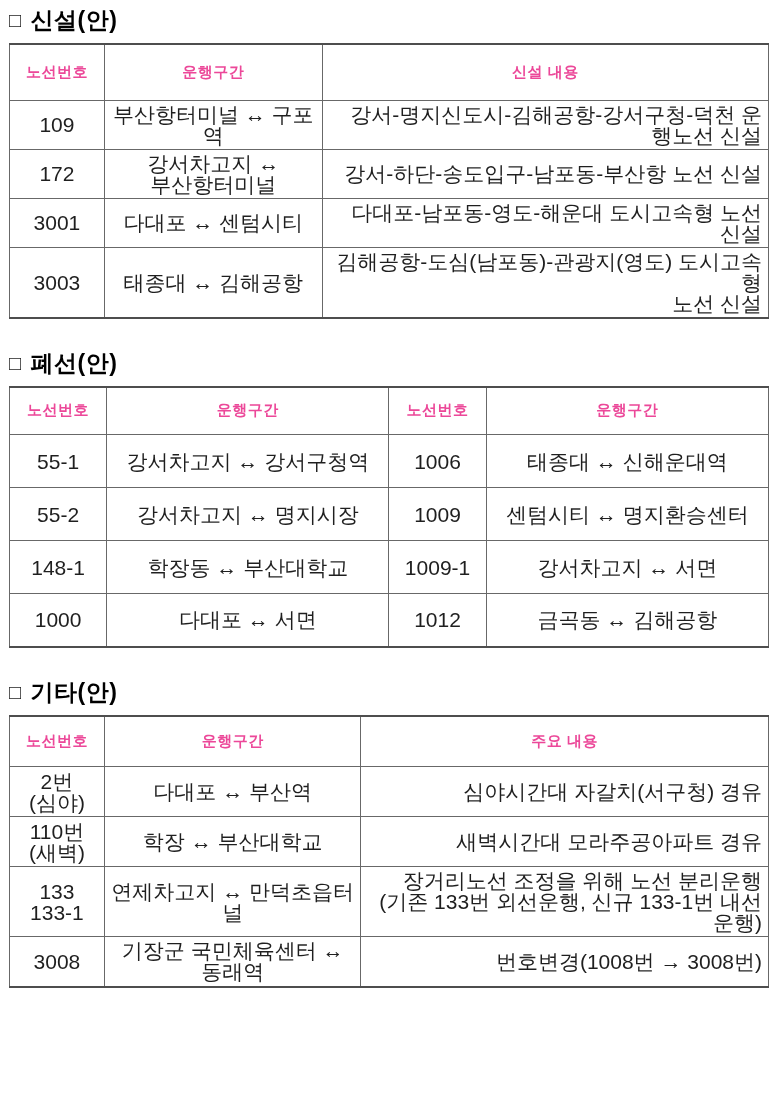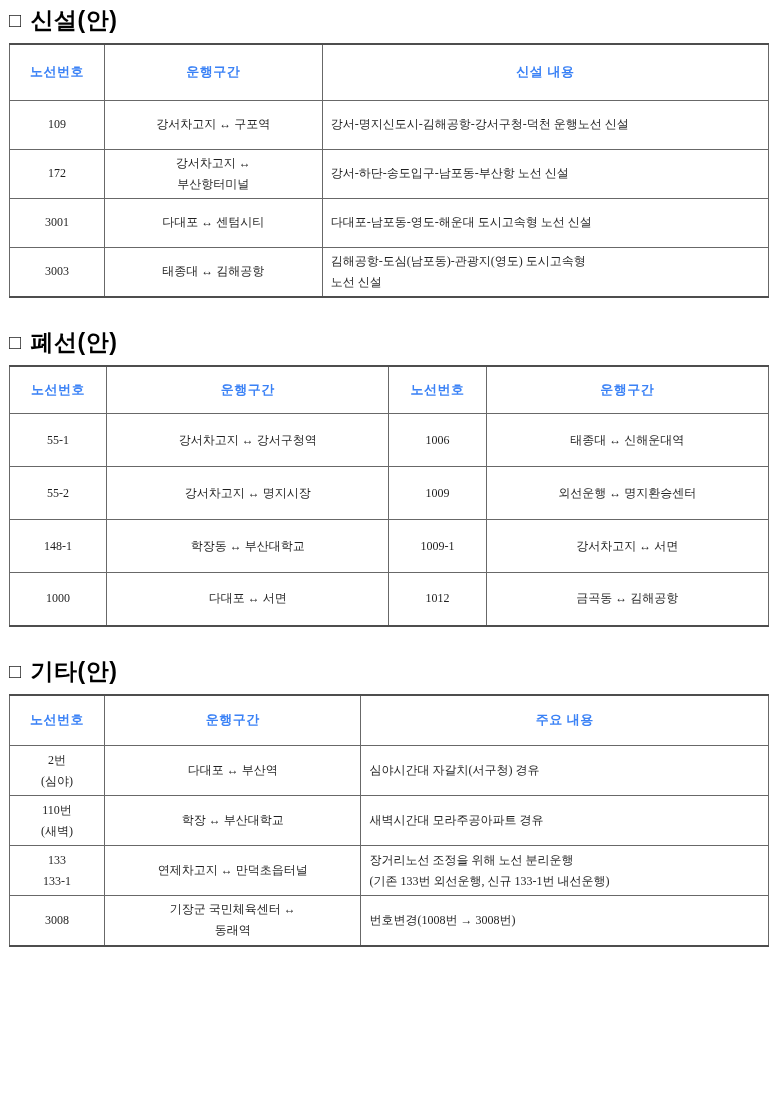--- a/index.html
+++ b/index.html
@@ -46,33 +46,33 @@
   th, td {
     border: 1px solid #686868;
     text-align: center;
     vertical-align: middle;
     padding: 3px 6px;
     box-sizing: border-box;
   }
   th {
     font-family: "Liberation Sans", "DejaVu Sans", sans-serif;
     font-weight: 700;
-    font-size: 13px;
-    color: #3b82f6;
+    font-size: 15px;
+    color: #ec4899;
     letter-spacing: 0.5px;
   }
   td {
-    font-family: Liberation Serif, serif;
-    font-size: 12px;
+    font-family: Liberation Sans, sans-serif;
+    font-size: 21px;
     line-height: 21px;
     color: #1f1f1f;
     white-space: pre-line;
   }
   td.desc {
-    text-align: left;
+    text-align: right;
     padding-left: 8px;
   }
   .t1 th { height: 56px; }
   .t1 td { height: 49px; }
   .t2 th { height: 48px; }
   .t2 td { height: 53px; }
   .t3 th { height: 51px; }
   .t3 td { height: 50px; }
   .t1 .c-no   { width: 12.5%; }
   .t1 .c-rt   { width: 28.7%; }
@@ -99,21 +99,21 @@
       <thead>
         <tr>
           <th>노선번호</th>
           <th>운행구간</th>
           <th>신설 내용</th>
         </tr>
       </thead>
       <tbody>
         <tr>
           <td>109</td>
-          <td>강서차고지 ↔ 구포역</td>
+          <td>부산항터미널 ↔ 구포역</td>
           <td class="desc">강서-명지신도시-김해공항-강서구청-덕천 운행노선 신설</td>
         </tr>
         <tr>
           <td>172</td>
           <td>강서차고지 ↔
 부산항터미널</td>
           <td class="desc">강서-하단-송도입구-남포동-부산항 노선 신설</td>
         </tr>
         <tr>
           <td>3001</td>
@@ -151,21 +151,21 @@
         <tr>
           <td>55-1</td>
           <td>강서차고지 ↔ 강서구청역</td>
           <td>1006</td>
           <td>태종대 ↔ 신해운대역</td>
         </tr>
         <tr>
           <td>55-2</td>
           <td>강서차고지 ↔ 명지시장</td>
           <td>1009</td>
-          <td>외선운행 ↔ 명지환승센터</td>
+          <td>센텀시티 ↔ 명지환승센터</td>
         </tr>
         <tr>
           <td>148-1</td>
           <td>학장동 ↔ 부산대학교</td>
           <td>1009-1</td>
           <td>강서차고지 ↔ 서면</td>
         </tr>
         <tr>
           <td>1000</td>
           <td>다대포 ↔ 서면</td>

